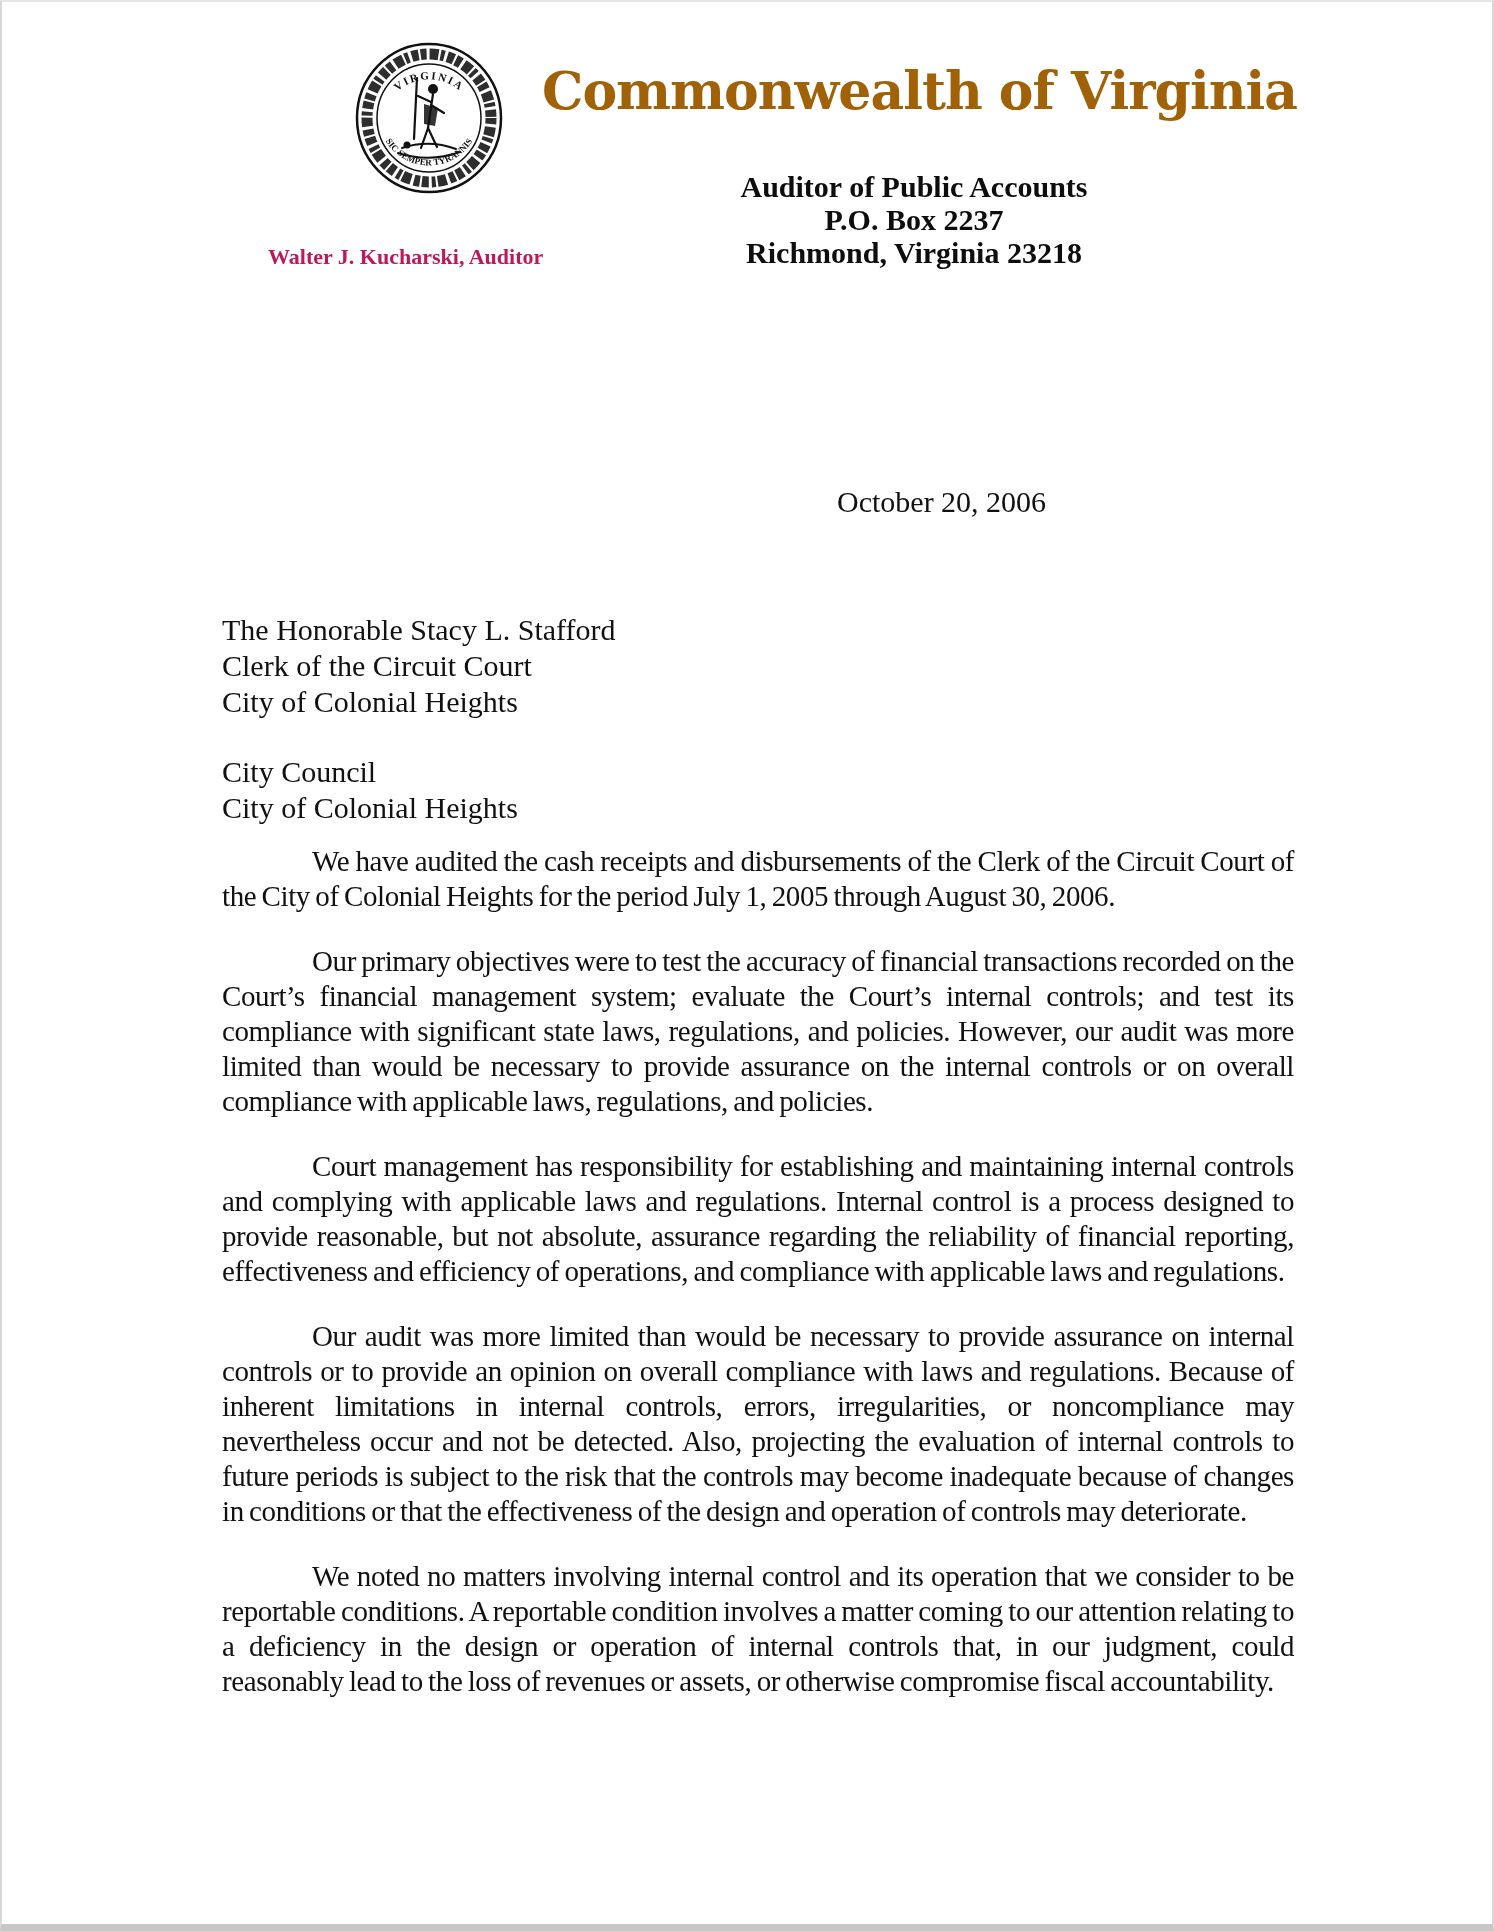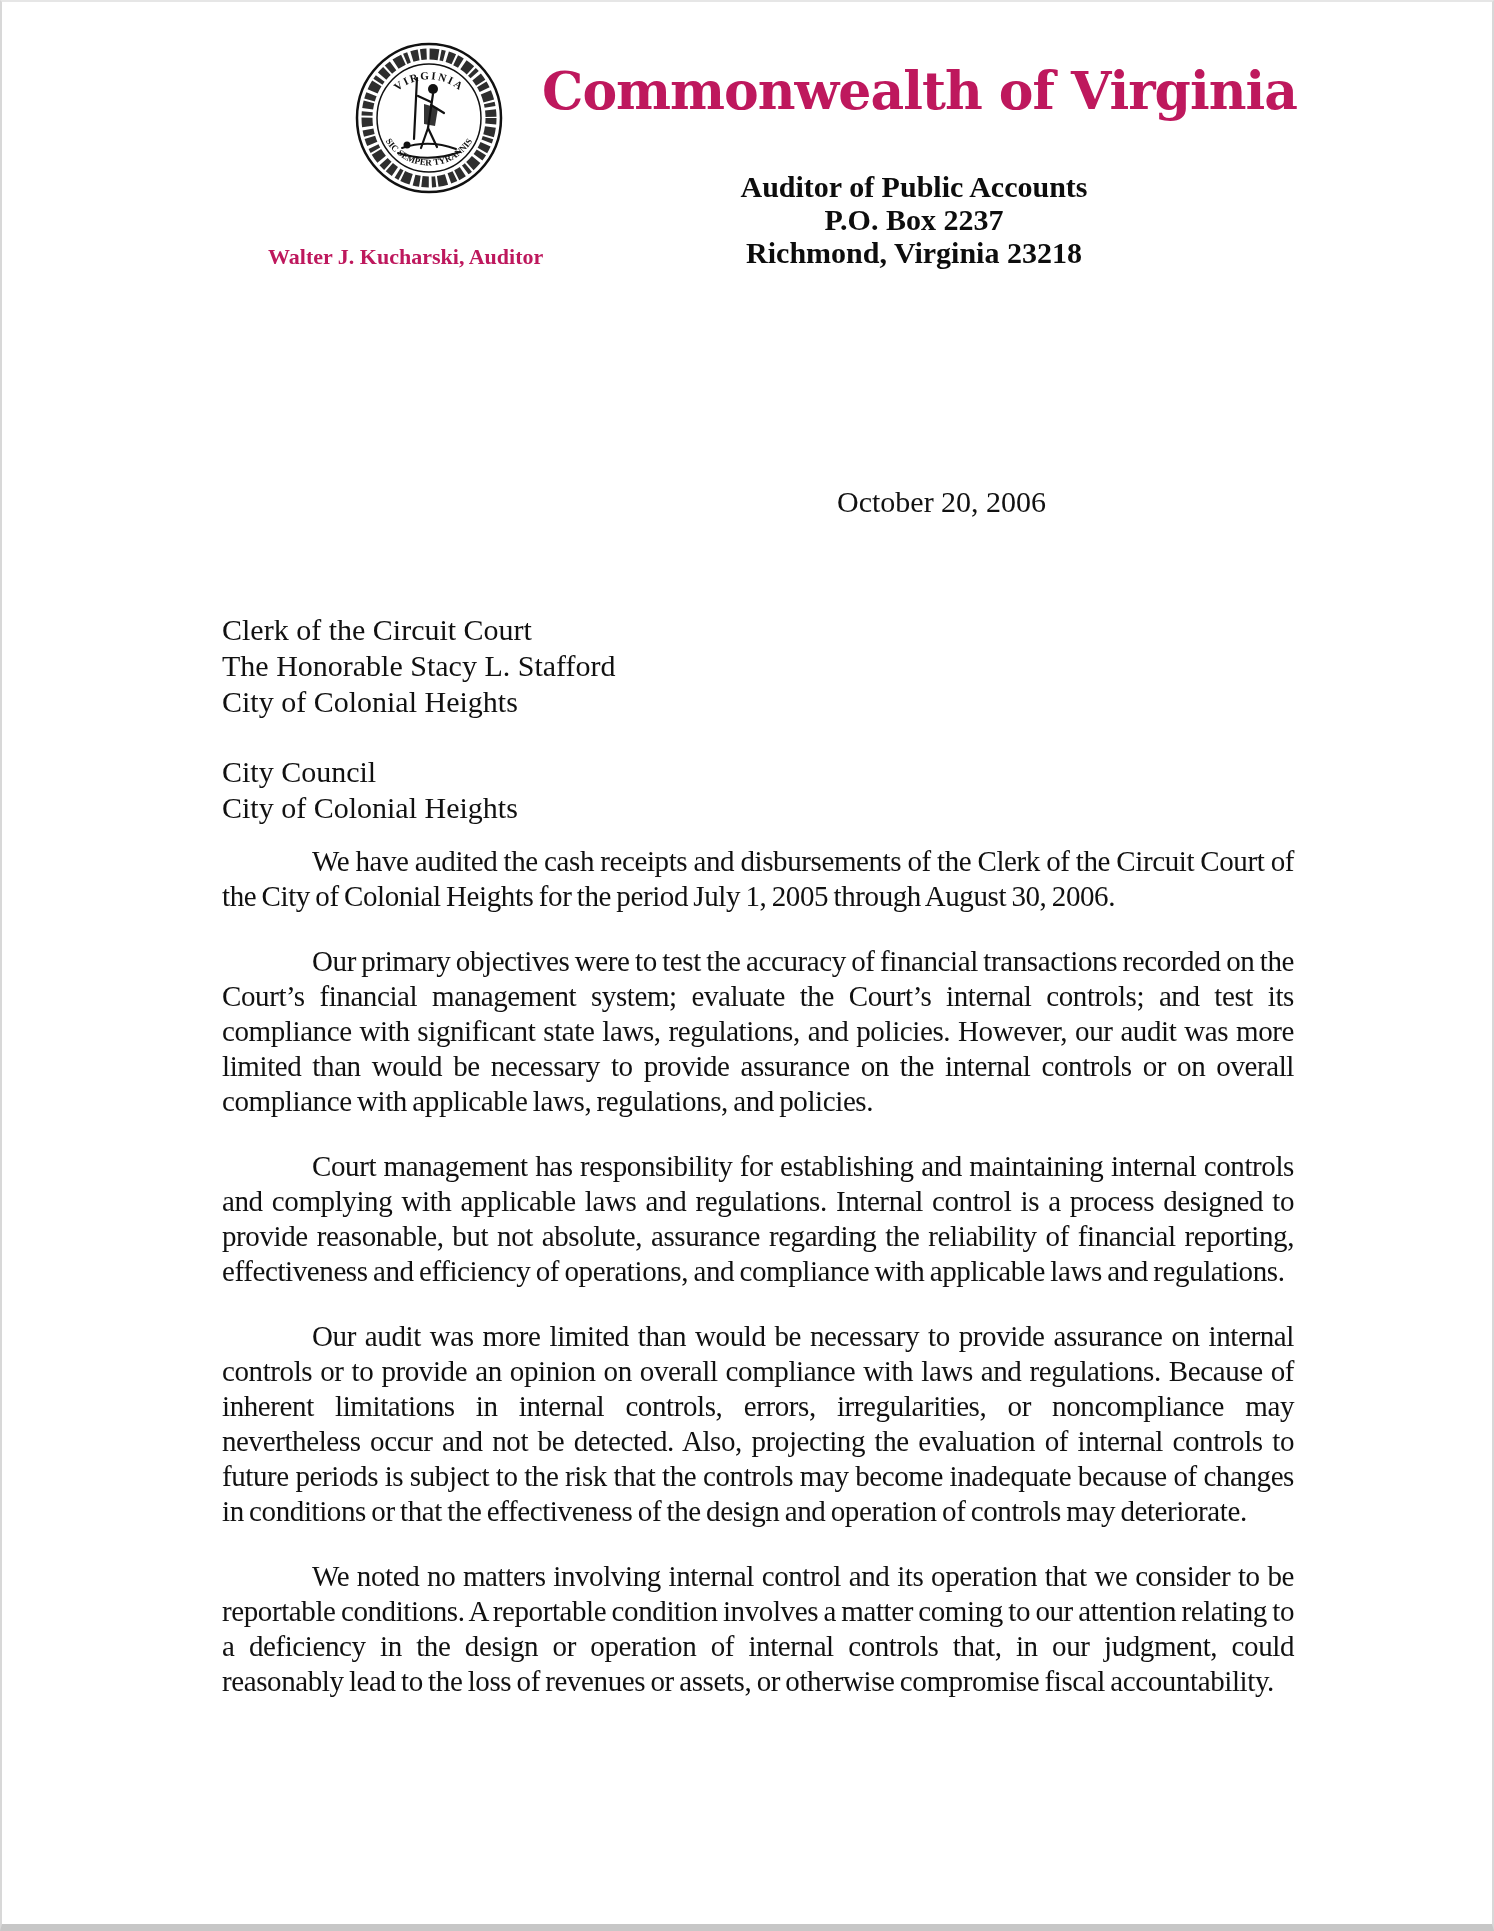--- a/index.html
+++ b/index.html
@@ -33,21 +33,21 @@
   .org-title {
     position: absolute;
     left: 540px;
     top: 58px;
     width: 740px;
     text-align: left;
     font-family: "DejaVu Serif", serif;
     font-weight: bold;
     font-size: 52px;
     letter-spacing: -1px;
-    color: #be185d;
+    color: #a16207;
     white-space: nowrap;
   }
   .office-block {
     position: absolute;
     left: 610px;
     top: 168px;
     width: 604px;
     text-align: center;
     font-weight: bold;
     font-size: 30px;
@@ -152,22 +152,22 @@
     <div>P.O. Box 2237</div>
     <div>Richmond, Virginia 23218</div>
   </div>
 
   <div class="auditor-name">Walter J. Kucharski, Auditor</div>
 
   <div class="date-line">October 20, 2006</div>
 
   <div class="recipients">
     <div class="recipient-group">
+      <div>The Honorable Stacy L. Stafford</div>
       <div>Clerk of the Circuit Court</div>
-      <div>The Honorable Stacy L. Stafford</div>
       <div>City of Colonial Heights</div>
     </div>
     <div class="recipient-group">
       <div>City Council</div>
       <div>City of Colonial Heights</div>
     </div>
   </div>
 
   <div class="body-text">
     <p>We have audited the cash receipts and disbursements of the Clerk of the Circuit Court of the City of Colonial Heights for the period July 1, 2005 through August 30, 2006.</p>

